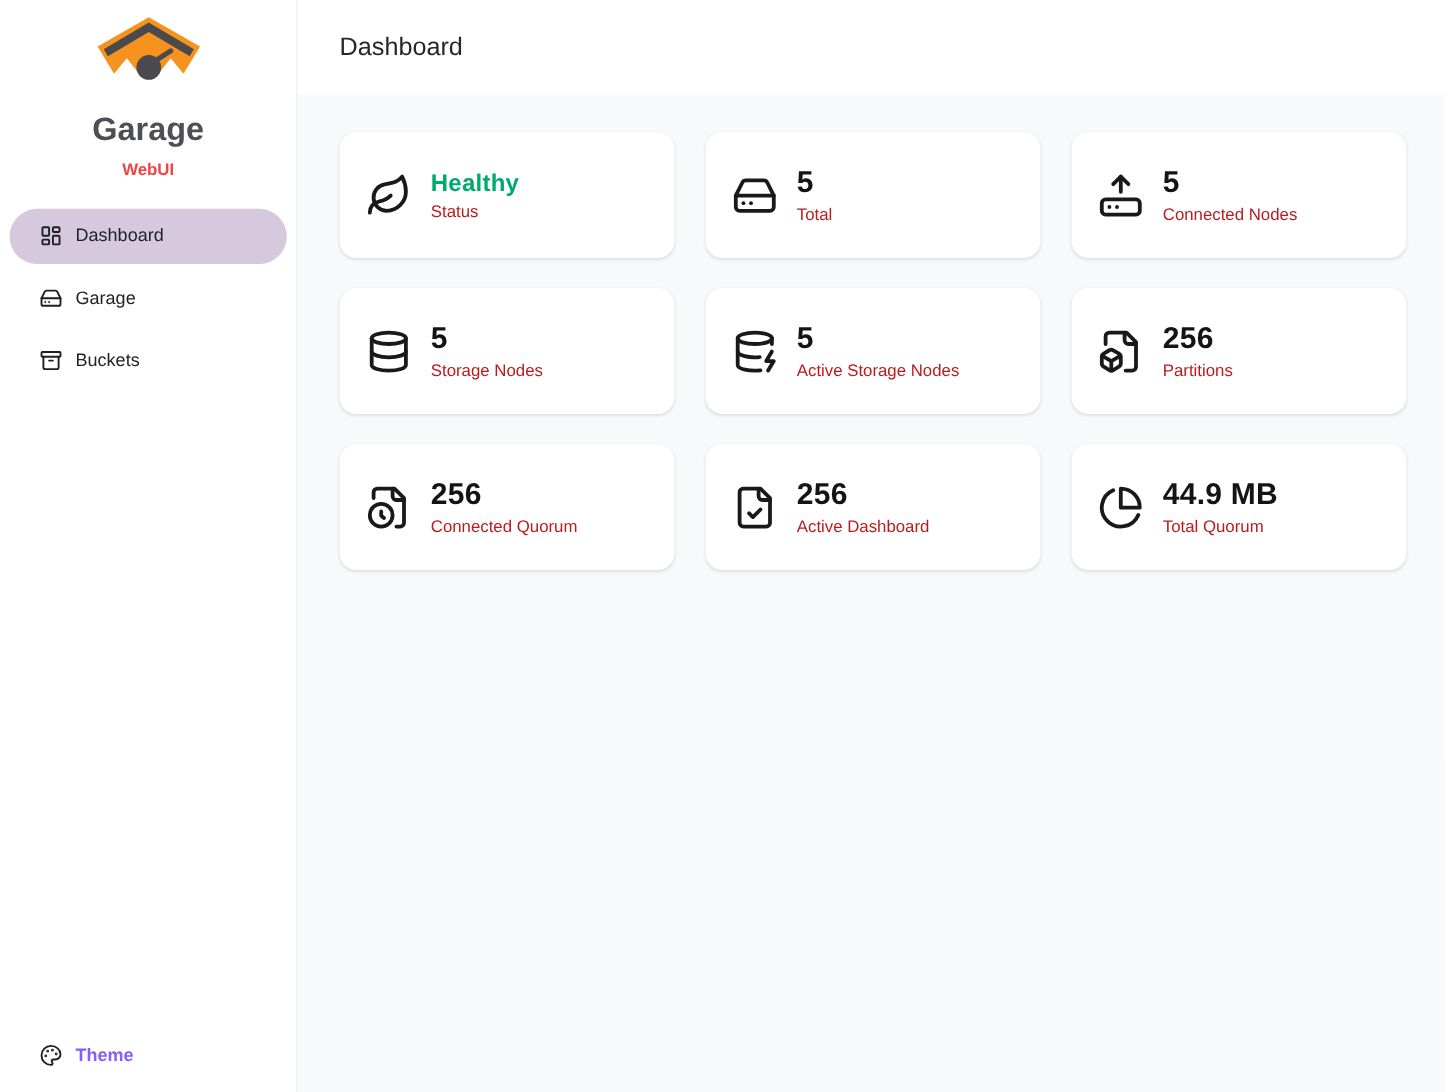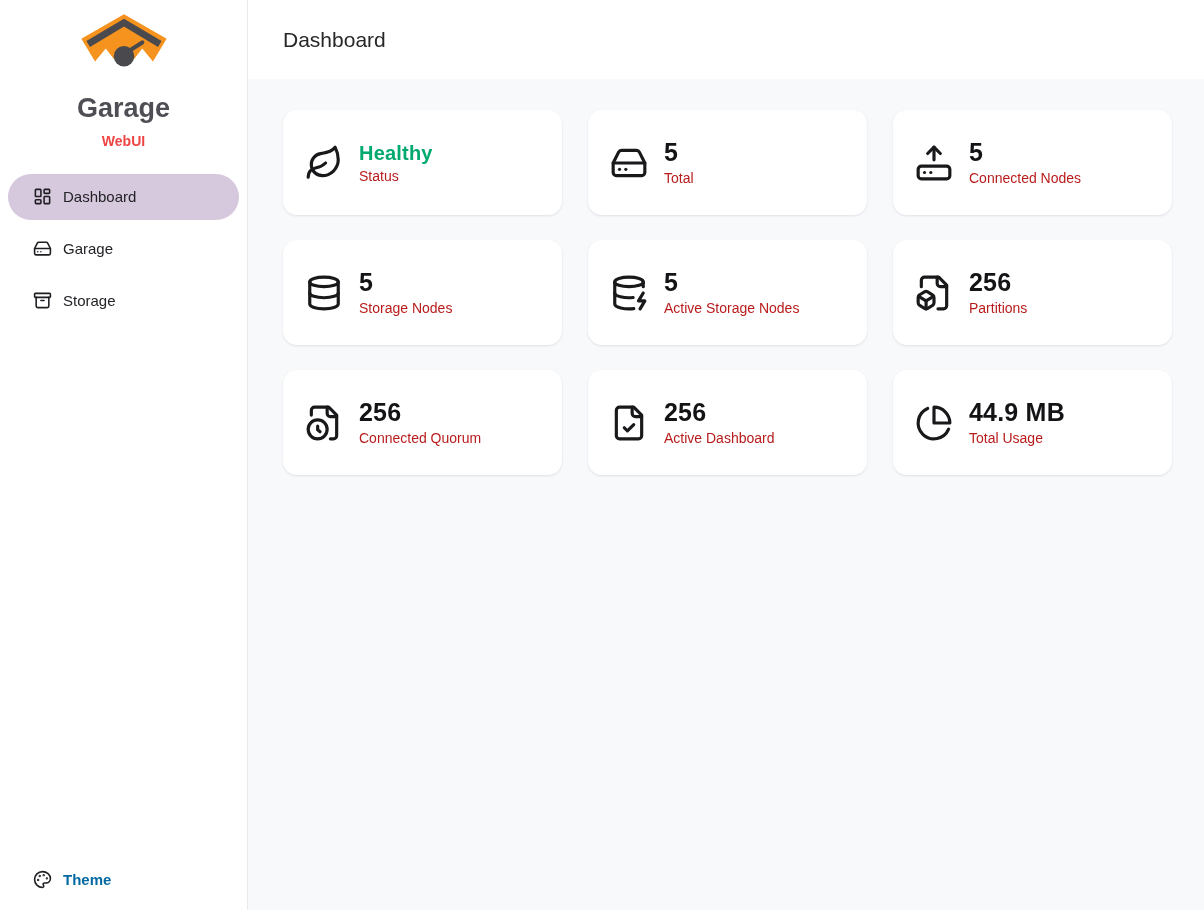--- a/index.html
+++ b/index.html
@@ -25,21 +25,21 @@
     height:46px; border-radius:23px; display:flex; align-items:center;
     padding-left:25px; gap:11px; font-size:15px; font-weight:500; color:#232327;
     cursor:pointer; background:transparent;
   }
   .nav-item.active { background:#d6c8dd; }
   .nav-icon svg { width:19px; height:19px; display:block; color:#1f1f23; }
   .sidebar-spacer { flex:1; }
   .theme-button {
     display:flex; align-items:center; gap:11px; height:46px;
     padding-left:33px; margin-bottom:8px; font-size:15px; font-weight:700;
-    color:#0369a1; cursor:pointer;
+    color:#8b5cf6; cursor:pointer;
   }
   .theme-button svg { width:19px; height:19px; display:block; color:#1f1f23; }
   
   .main { flex:1; min-width:0; display:flex; flex-direction:column; }
   .header { height:79px; min-height:79px; background:#ffffff; display:flex; align-items:center; padding-left:35px; }
   .page-title { font-size:21px; font-weight:500; color:#27272a; }
   .content { flex:1; background:#f8f9fb; padding:31px 32px 0 35px; }
   .cards-grid { display:grid; grid-template-columns:repeat(3,1fr); gap:25px 26px; }
   .card {
     background:#ffffff; border-radius:14px; height:105px;
@@ -93,21 +93,21 @@
   </div>
 
   <div class="nav-item">
     <span class="nav-icon">
           <svg viewBox="0 0 24 24" fill="none" stroke="currentColor" stroke-width="2" stroke-linecap="round" stroke-linejoin="round" aria-hidden="true">
             <rect width="20" height="5" x="2" y="3" rx="1"></rect>
             <path d="M4 8v11a2 2 0 0 0 2 2h12a2 2 0 0 0 2-2V8"></path>
             <path d="M10 12h4"></path>
           </svg>
         </span>
-    <span class="nav-label">Storage</span>
+    <span class="nav-label">Buckets</span>
   </div>
 
 </nav>
 
   <div class="sidebar-spacer"></div>
 
   <div class="theme-button">
     <span class="theme-icon">
         <svg viewBox="0 0 24 24" fill="none" stroke="currentColor" stroke-width="2" stroke-linecap="round" stroke-linejoin="round" aria-hidden="true">
           <circle cx="13.5" cy="6.5" r=".5" fill="currentColor"></circle>
@@ -248,18 +248,18 @@
 
   <div class="card">
     <span class="card-icon">
             <svg viewBox="0 0 24 24" fill="none" stroke="currentColor" stroke-width="2" stroke-linecap="round" stroke-linejoin="round" aria-hidden="true">
               <path d="M21.21 15.89A10 10 0 1 1 8 2.83"></path>
               <path d="M22 12A10 10 0 0 0 12 2v10z"></path>
             </svg>
           </span>
     <span class="card-text">
       <span class="card-value">44.9 MB</span>
-      <span class="card-label">Total Usage</span>
+      <span class="card-label">Total Quorum</span>
     </span>
   </div>
 </div>
   </section>
 </main>
 
 </body></html>

